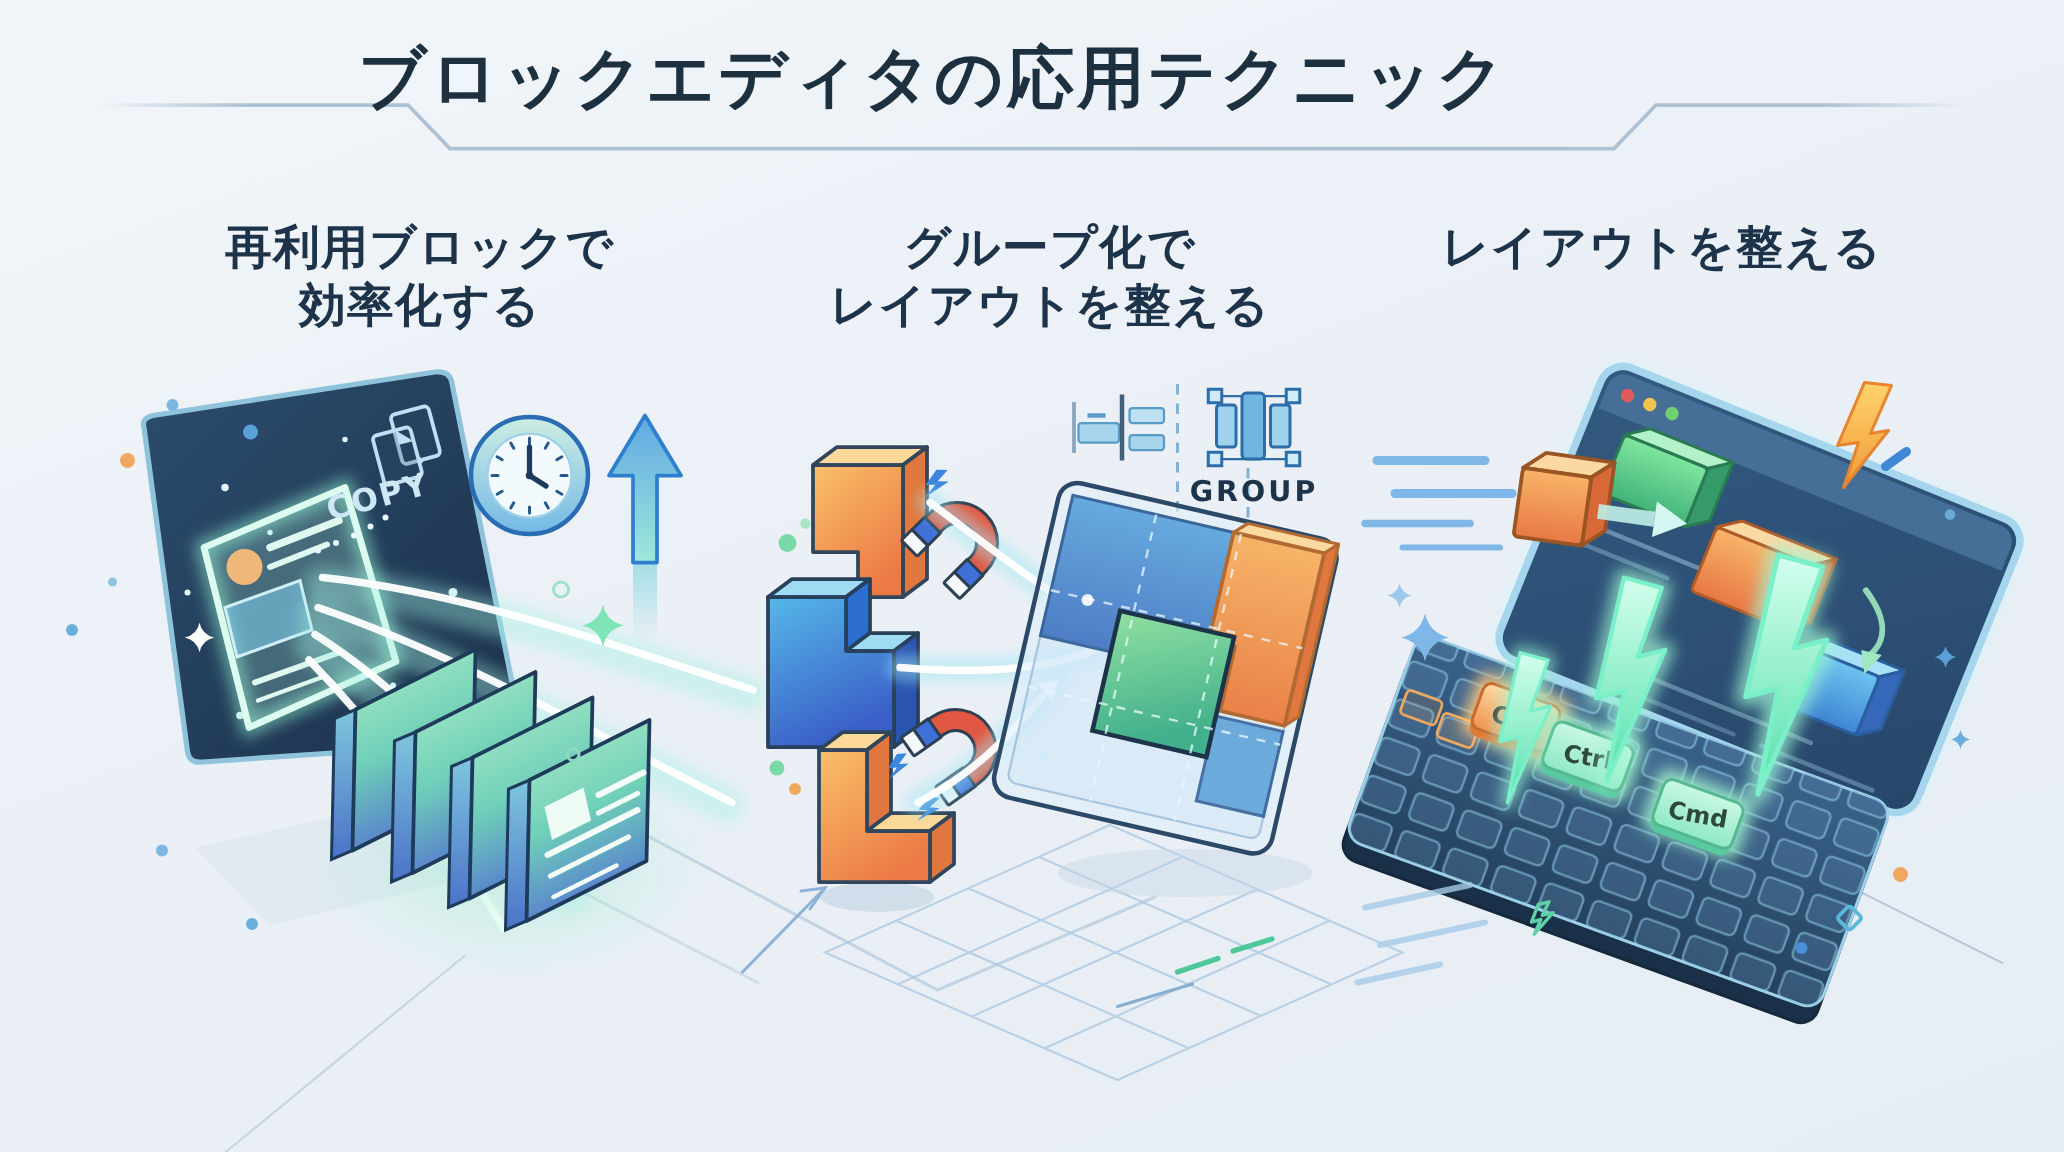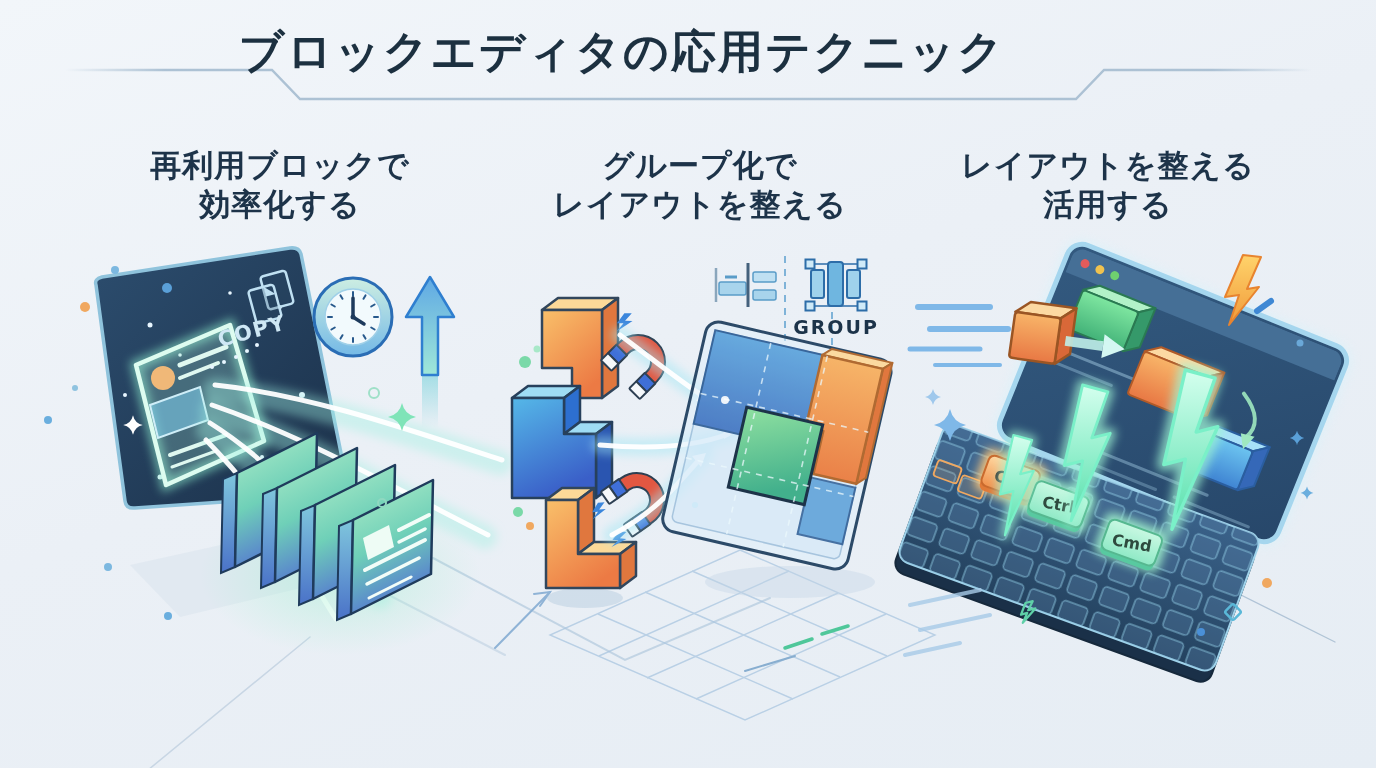--- a/index.html
+++ b/index.html
@@ -549,15 +549,14 @@
   <div class="heading" id="h2">
     <span>グループ化で</span>
     <span class="l2">レイアウトを整える</span>
   </div>
   <div class="heading" id="h1">
     <span>再利用ブロックで</span>
     <span class="l2">効率化する</span>
   </div>
   <div class="heading" id="h3">
     <span>レイアウトを整える</span>
-    <span class="l2">活用する</span>
   </div>
 </div>
 
 </body></html>

